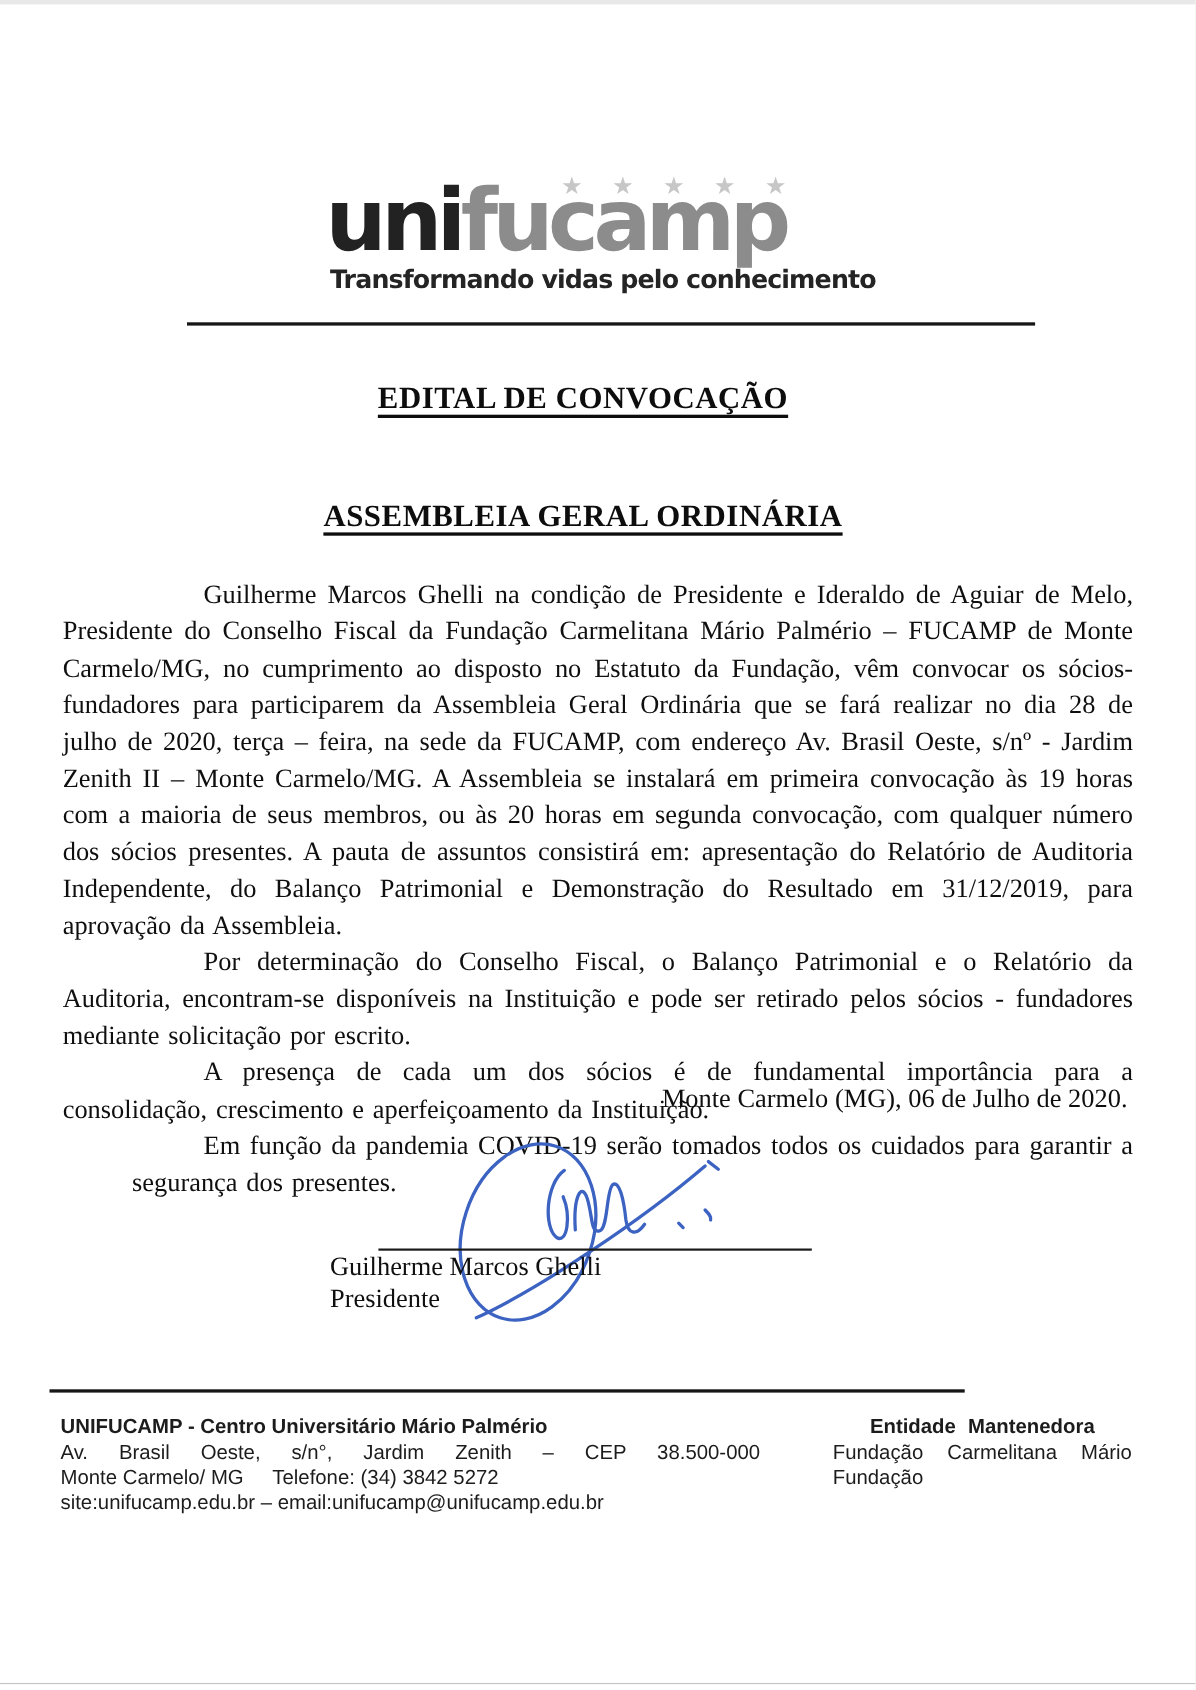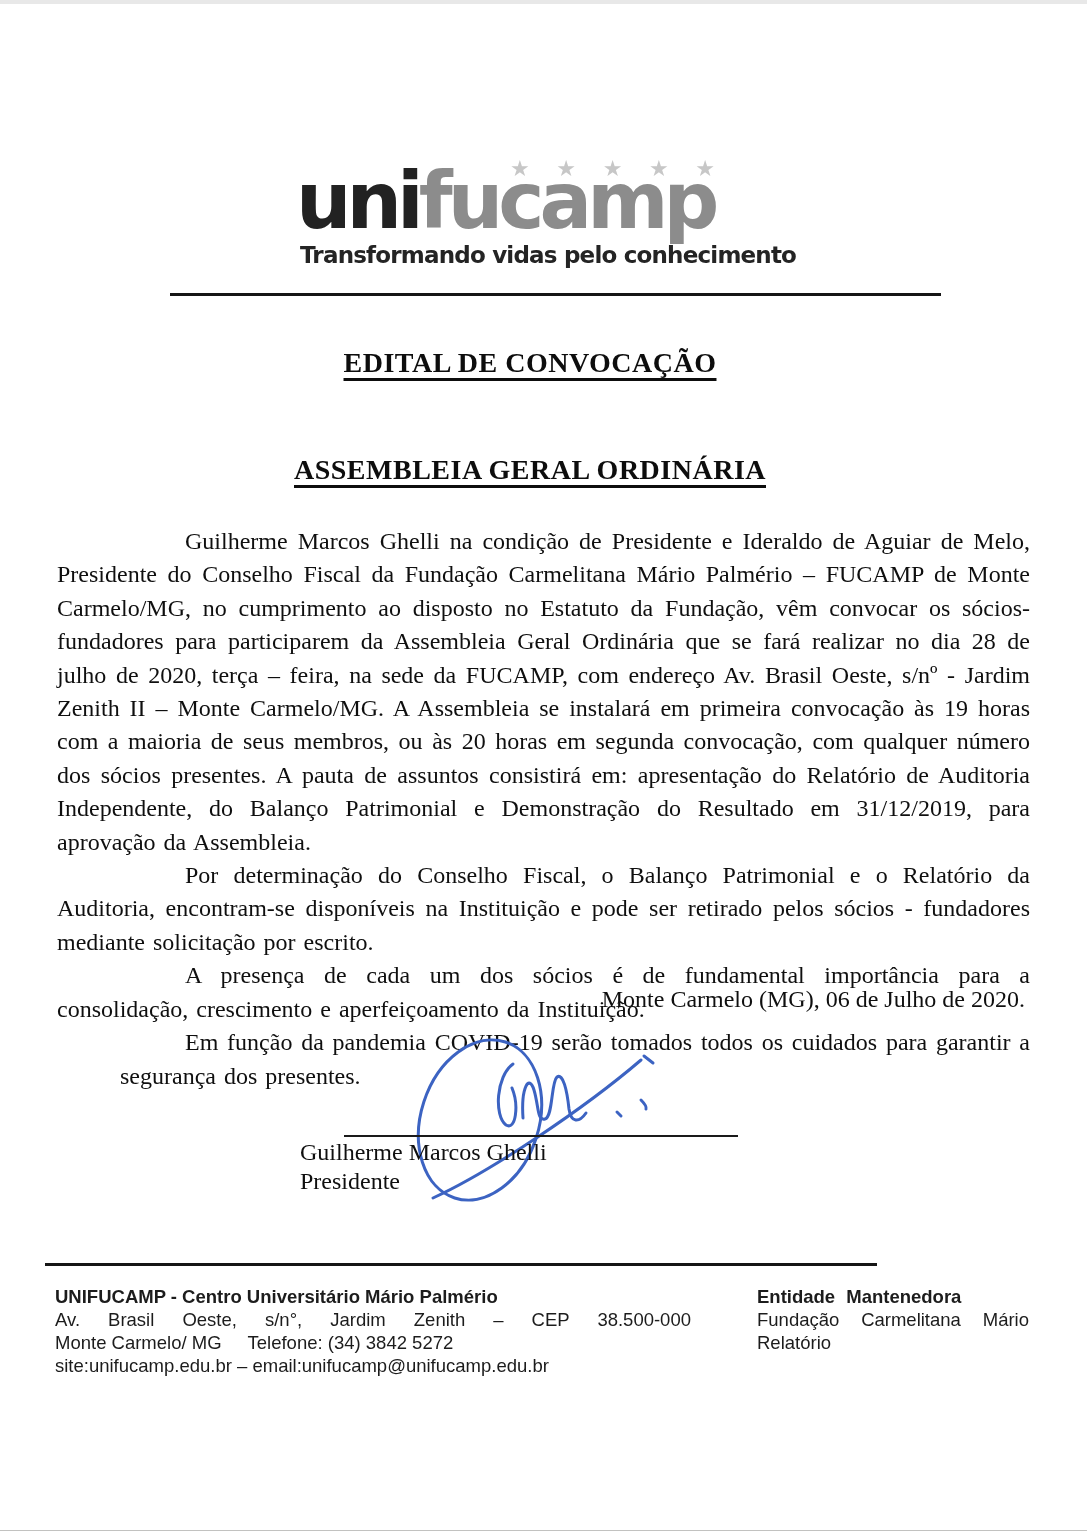--- a/index.html
+++ b/index.html
@@ -63,21 +63,21 @@
   .page-footer{
     position:absolute;left:0;top:1281px;width:1087px;
     font-family:"Liberation Sans",sans-serif;font-size:18.5px;line-height:23px;color:#1c1c1c;
   }
   .f-left{position:absolute;left:55px;top:0;width:636px;}
   .f-right{position:absolute;left:757px;top:0;width:272px;}
   .f-bold{font-weight:bold;}
   .f-just{text-align:justify;text-align-last:justify;}
   .f-row{display:flex;}
   .f-row .gap{width:26px;}
-  .f-spread{word-spacing:6px;}
+  .f-spread{word-spacing:6px;text-align:center;}
 </style>
 </head>
 <body>
 
 <div class="page">
 
   <header class="logo-block">
     <div class="stars">
       <span class="star"></span>
       <span class="star"></span>
@@ -126,18 +126,18 @@
       <div class="f-row">
         <span>Monte Carmelo/ MG</span>
         <span class="gap"></span>
         <span>Telefone: (34) 3842 5272</span>
       </div>
       <div>site:unifucamp.edu.br – email:unifucamp@unifucamp.edu.br</div>
     </div>
     <div class="f-right">
       <div class="f-bold f-spread">Entidade Mantenedora</div>
       <div class="f-just">Fundação Carmelitana Mário</div>
-      <div>Relatório</div>
+      <div>Fundação</div>
     </div>
   </footer>
 
   <div class="scan-edge-bottom"></div>
 </div>
 
 </body></html>

